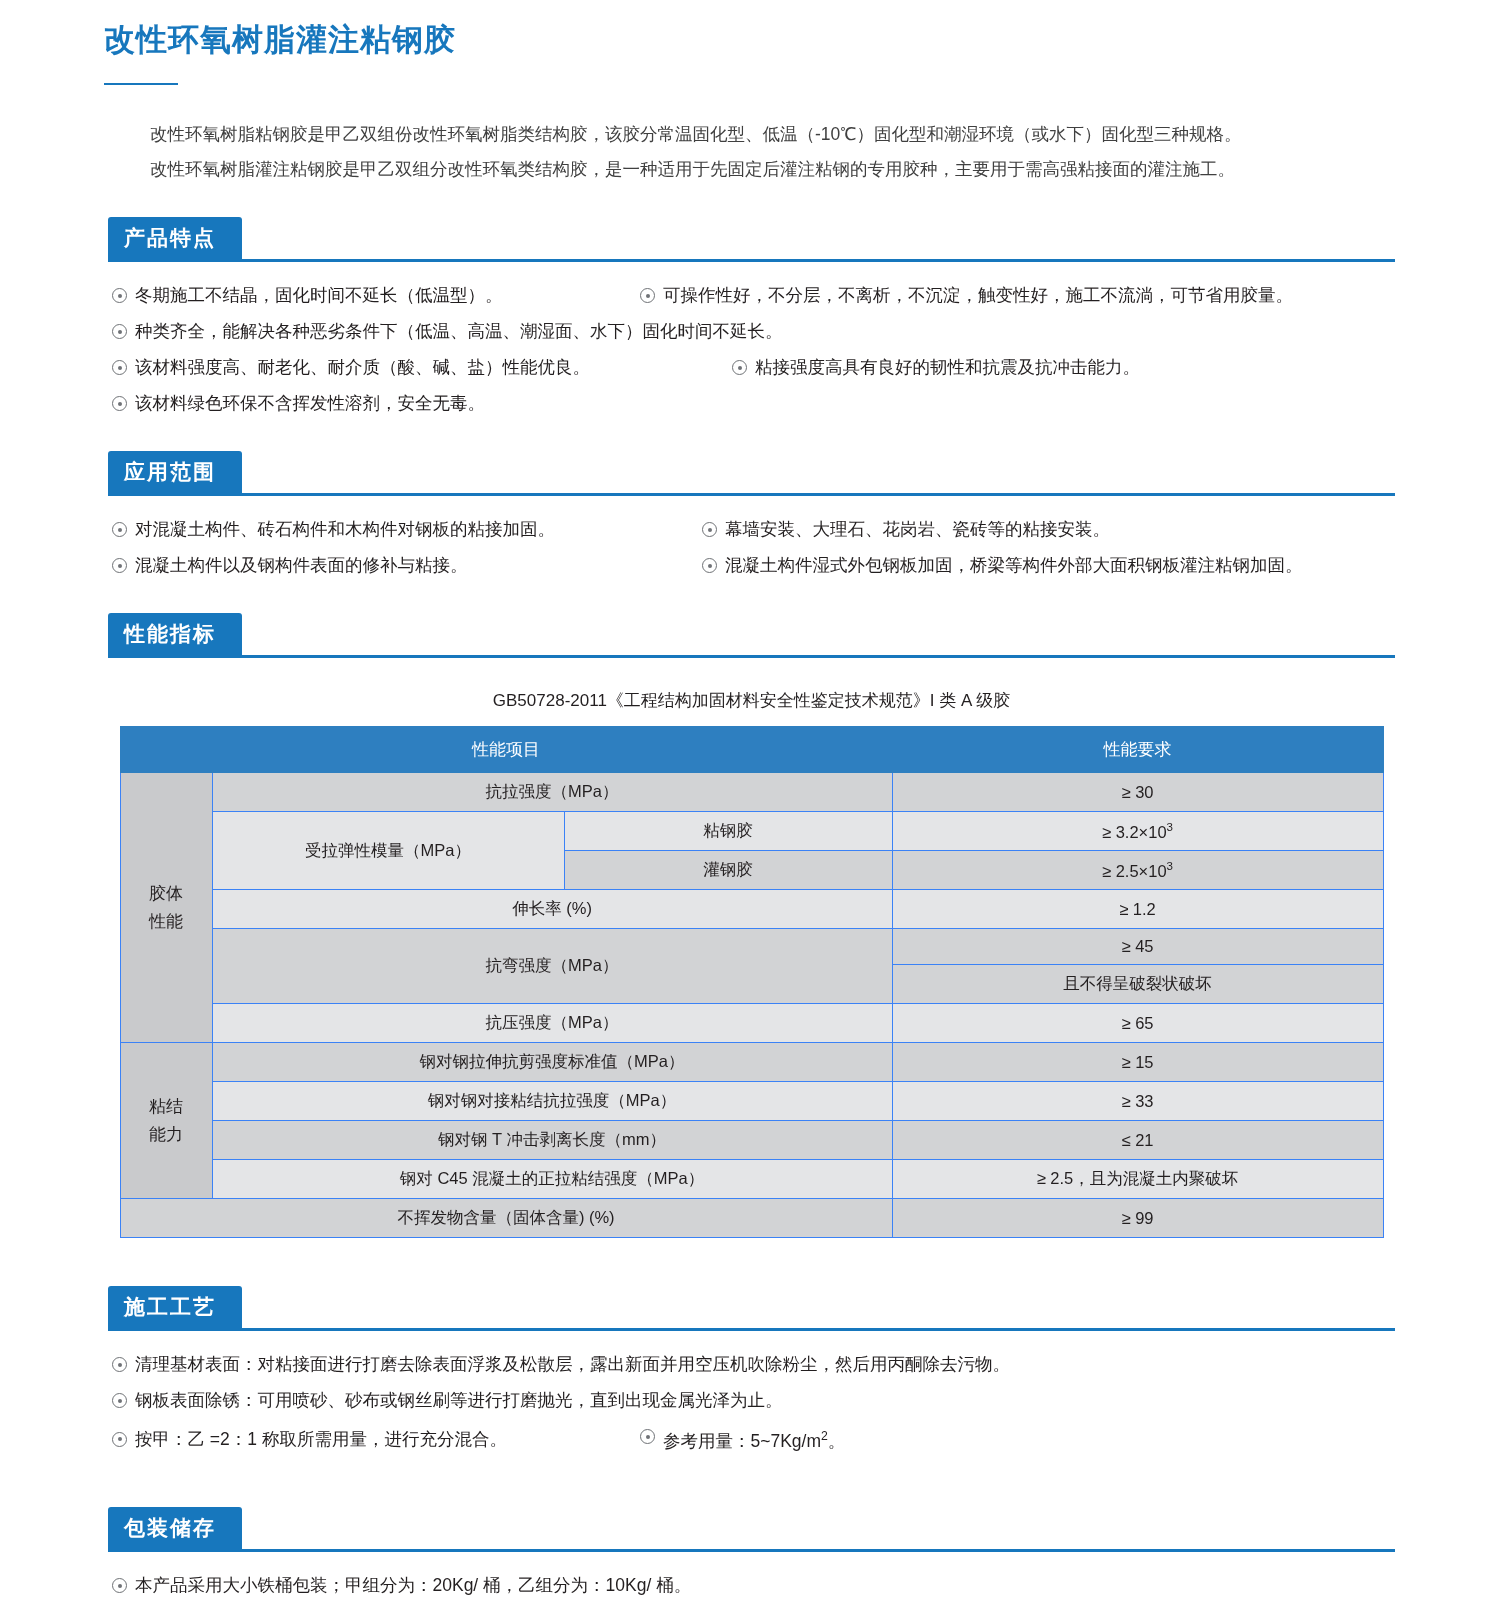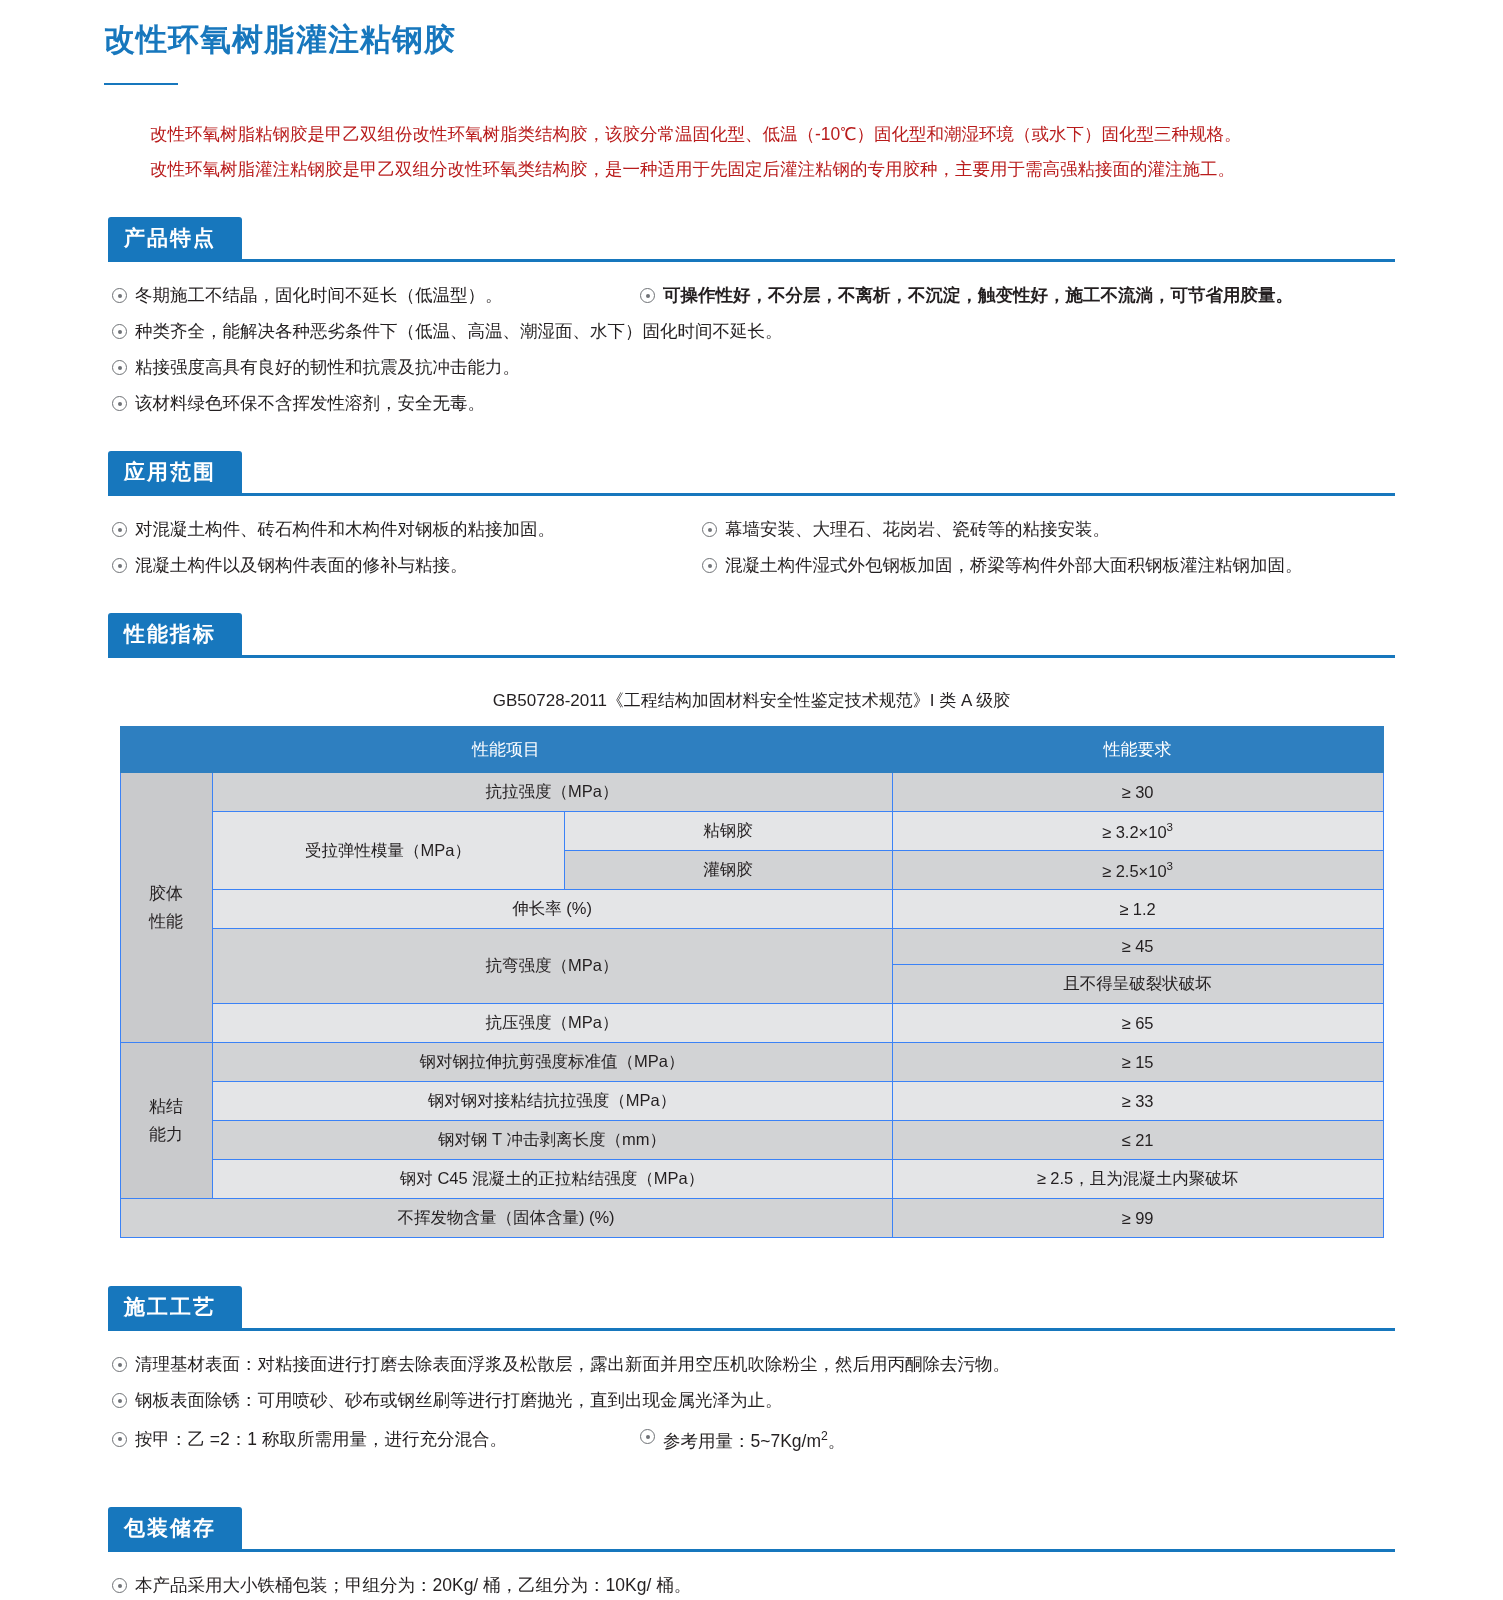--- a/index.html
+++ b/index.html
@@ -37,21 +37,21 @@
     height: 2px;
     background: #1777bd;
     margin-top: 22px;
   }
   
   .intro {
     margin: 32px 0 0 0;
     padding: 0 108px 0 150px;
     font-size: 17.5px;
     line-height: 35px;
-    color: #b91c1c;
+    color: #404040;
   }
   .intro p {
     margin: 0;
     white-space: nowrap;
   }
   
   .section {
     margin-top: 30px;
   }
   .sec-head {
@@ -109,21 +109,21 @@
     position: absolute;
     left: 50%;
     top: 50%;
     transform: translate(-50%, -50%);
     width: 4px;
     height: 4px;
     border-radius: 50%;
     background: #6f7276;
   }
   .b-col-1 { width: 528px; }
-  .b-col-2 { width: 600px; font-weight: bold; }
+  .b-col-2 { width: 600px; }
   
   .table-caption {
     text-align: center;
     font-size: 17px;
     margin: 30px 0 14px 0;
     color: #231f20;
   }
   table.perf {
     border-collapse: collapse;
     margin: 0 auto;
@@ -188,20 +188,24 @@
       </div>
 
       <div class="brow">
         <div class="bitem b-col-1" style="width:auto;">
           <span class="bullet-dot"></span>
           <span>种类齐全，能解决各种恶劣条件下（低温、高温、潮湿面、水下）固化时间不延长。</span>
         </div>
       </div>
 
       <div class="brow">
+        <div class="bitem b-col-1" style="width:620px;">
+          <span class="bullet-dot"></span>
+          <span>该材料强度高、耐老化、耐介质（酸、碱、盐）性能优良。</span>
+        </div>
         <div class="bitem">
           <span class="bullet-dot"></span>
           <span>粘接强度高具有良好的韧性和抗震及抗冲击能力。</span>
         </div>
       </div>
 
       <div class="brow">
         <div class="bitem" style="width:auto;">
           <span class="bullet-dot"></span>
           <span>该材料绿色环保不含挥发性溶剂，安全无毒。</span>

